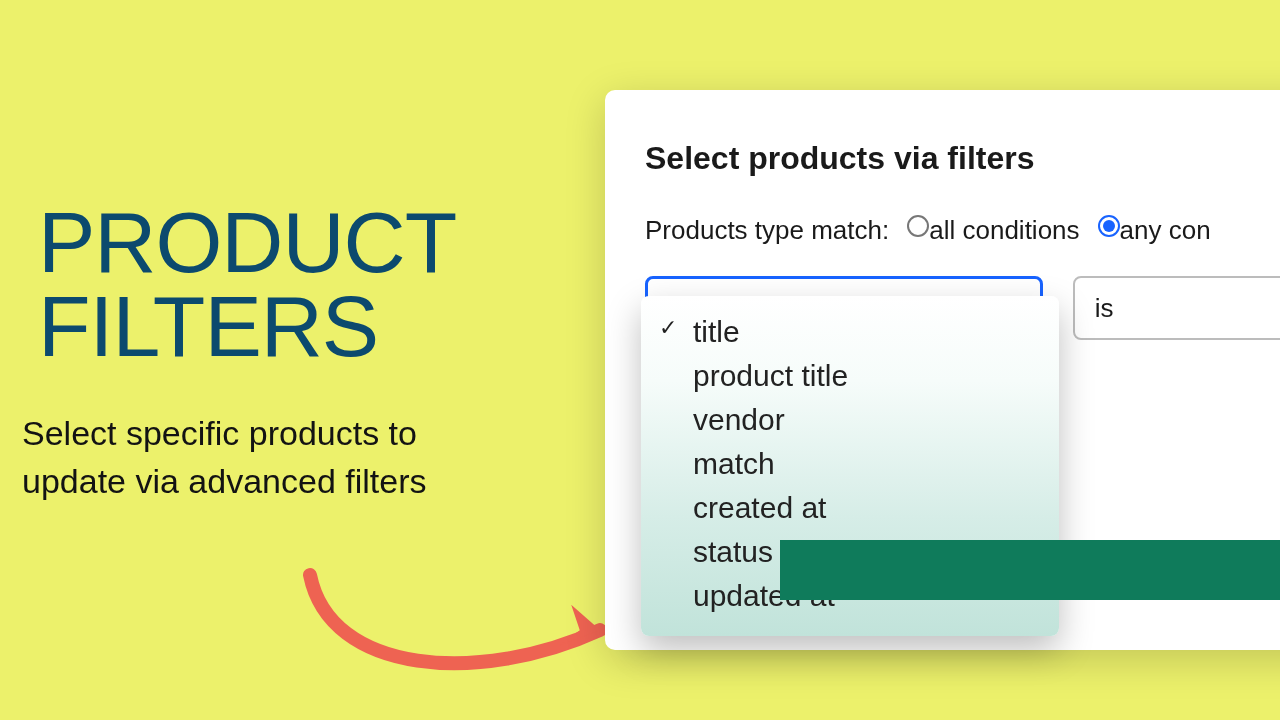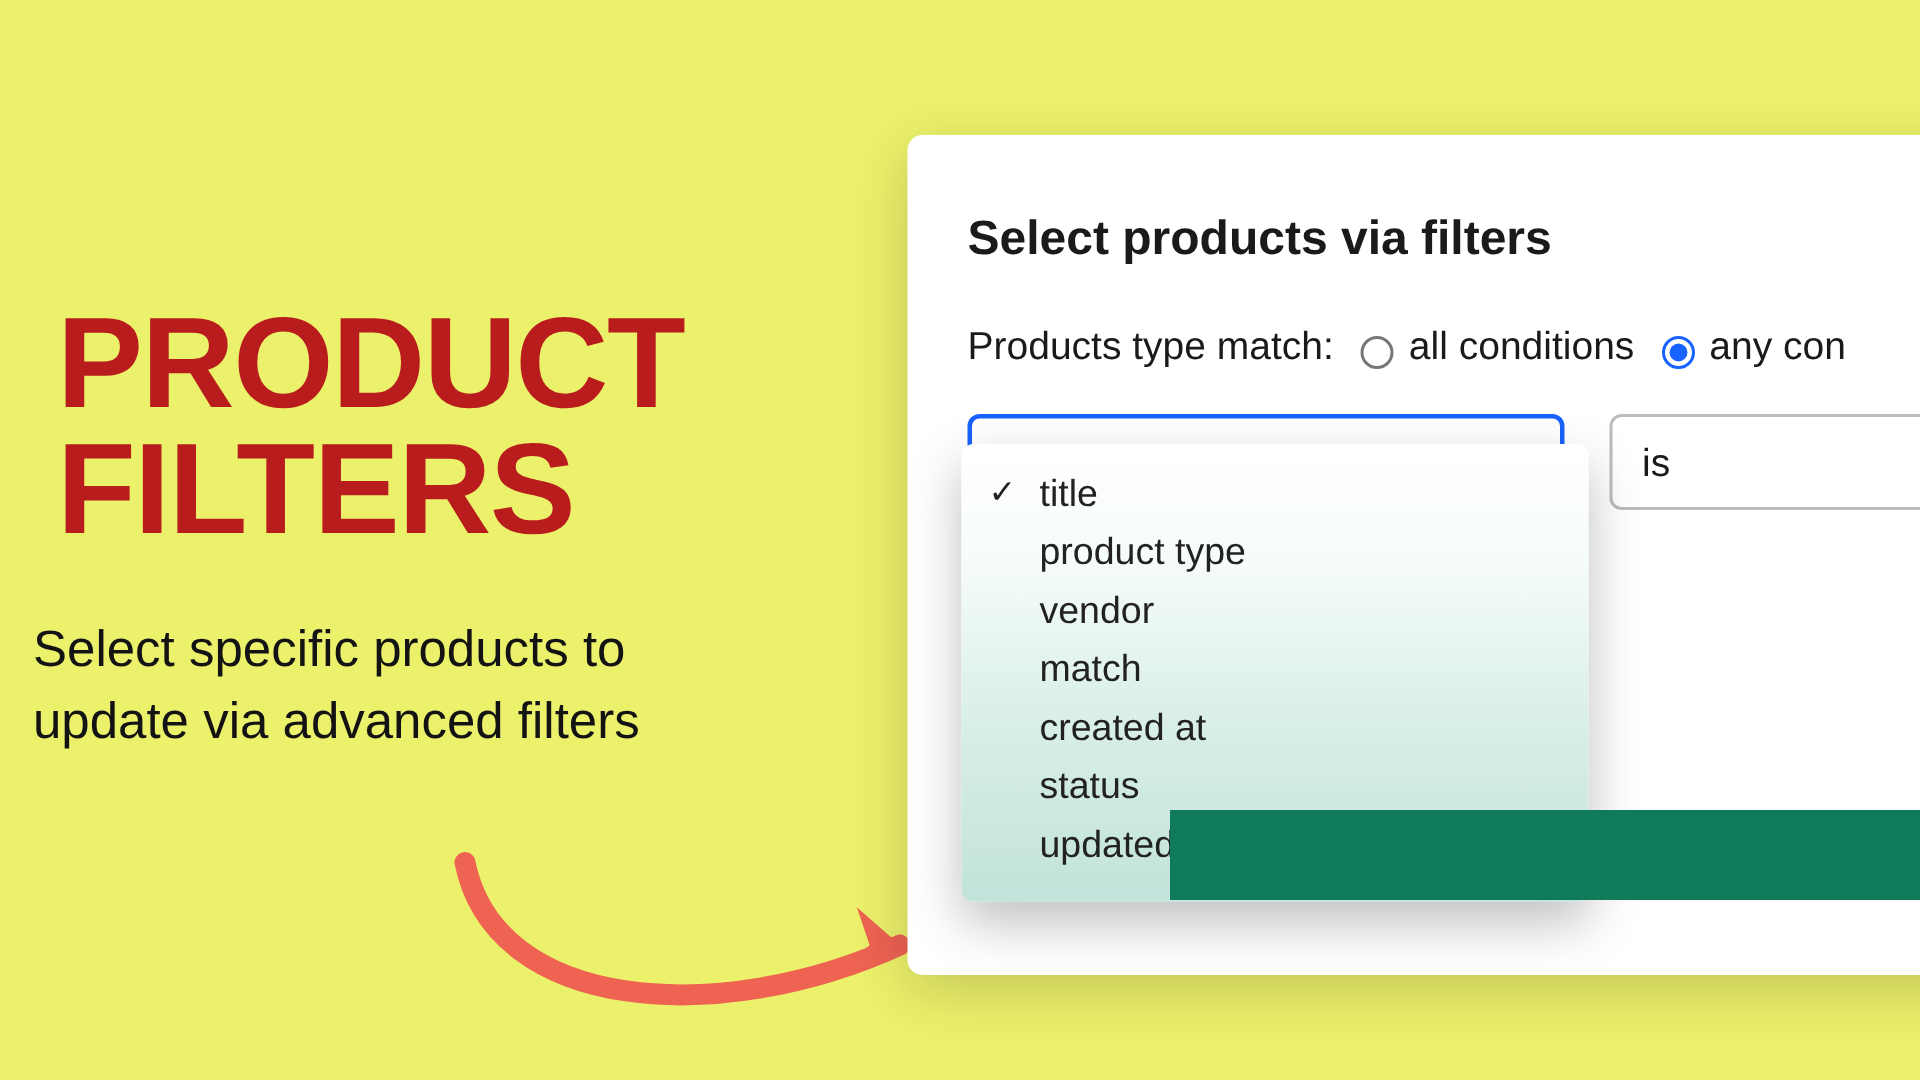--- a/index.html
+++ b/index.html
@@ -5,25 +5,25 @@
   * { box-sizing: border-box; margin: 0; padding: 0; }
   html, body { width: 1280px; height: 720px; overflow: hidden; font-family: -apple-system, BlinkMacSystemFont, "Segoe UI", Helvetica, Arial, sans-serif; }
   .canvas {
     width: 1280px; height: 720px;
     background: #ecf16b;
     position: relative;
   }
   .headline {
     position: absolute;
     left: 38px; top: 200px;
-    font-weight: 700;
+    font-weight: 400;
     font-size: 86px;
     line-height: 0.98;
     letter-spacing: -1px;
-    color: #b91c1c;
+    color: #0c4a6e;
   }
   .subhead {
     position: absolute;
     left: 22px; top: 410px;
     font-size: 34px;
     line-height: 1.4;
     color: #131313;
     font-weight: 400;
     max-width: 440px;
   }
@@ -51,22 +51,21 @@
   .match-row {
     display: flex;
     align-items: center;
     gap: 18px;
     font-size: 26px;
     color: #1a1a1a;
     margin-bottom: 30px;
   }
   .radio {
     display: inline-flex;
-    align-items: flex-end;
-    gap: 10px;
+    align-items: flex-start;
     cursor: pointer;
   }
   .radio-circle {
     width: 22px; height: 22px;
     border: 2px solid #777;
     border-radius: 50%;
     position: relative;
     flex: 0 0 auto;
   }
   .radio-circle.checked {
@@ -97,21 +96,21 @@
     background: #fff;
   }
   .dropdown {
     position: absolute;
     left: -4px; top: 20px;
     width: 418px;
     padding: 14px 0 18px 0;
     border-radius: 8px;
     background: linear-gradient(180deg, #ffffff 0%, #f6fcfa 25%, #d6ede7 65%, #c1e3da 100%);
     box-shadow: 0 14px 34px rgba(0,0,0,0.25);
-    font-size: 25px;
+    font-size: 30px;
     color: #222;
   }
   .dropdown-item {
     padding: 5px 20px 5px 52px;
     position: relative;
     cursor: pointer;
   }
   .dropdown-item.selected::before {
     content: "✓";
     position: absolute;
@@ -171,21 +170,21 @@
         <span class="radio-circle checked"></span>
         <span>any con</span>
       </span>
     </div>
 
     <div class="filter-row">
       <div class="select-wrap">
         <div class="select-box"></div>
         <div class="dropdown">
           <div class="dropdown-item selected">title</div>
-          <div class="dropdown-item">product type</div>
+          <div class="dropdown-item">product title</div>
           <div class="dropdown-item">vendor</div>
           <div class="dropdown-item">match</div>
           <div class="dropdown-item">created at</div>
           <div class="dropdown-item">status</div>
           <div class="dropdown-item">updated at</div>
         </div>
       </div>
 
       <div class="cond-box">
         <span>is</span>

